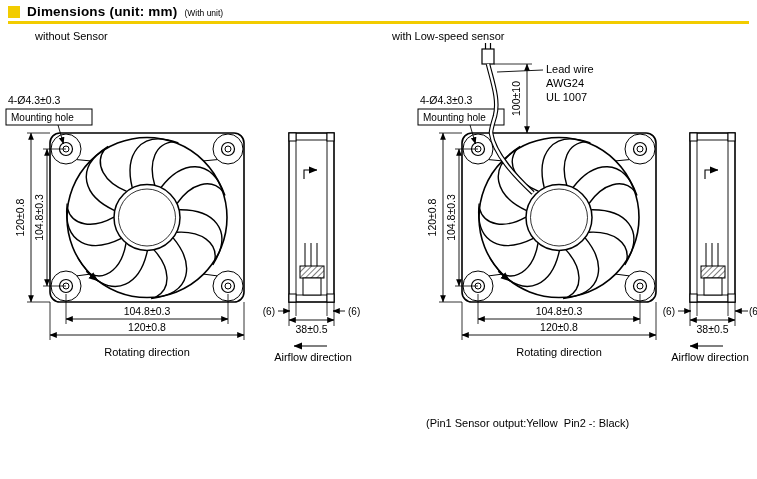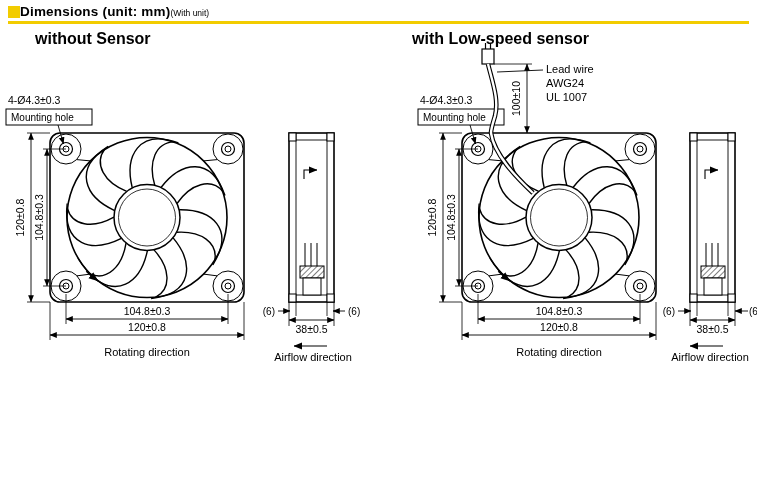--- a/index.html
+++ b/index.html
@@ -4,28 +4,28 @@
 <style>
   html,body{margin:0;padding:0}
   body{width:757px;height:479px;background:#fff;overflow:hidden;
        font-family:"Liberation Sans","DejaVu Sans",sans-serif;color:#000;position:relative}
   .page{position:relative;width:757px;height:479px}
   svg{position:absolute;left:0;top:0}
   svg text{font-family:"Liberation Sans","DejaVu Sans",sans-serif;fill:#000}
   .td{font-size:10.5px}
   .ts{font-size:10px}
   .tl{font-size:11px}
-  .header{position:absolute;left:8px;top:4px;display:flex;align-items:center;gap:0}
+  .header{position:absolute;left:8px;top:4px;display:flex;align-items:center;gap:7px}
   .accent-square{width:12px;height:12px;background:#F2CC00;display:inline-block}
   .title{font-weight:bold;font-size:13.5px;letter-spacing:.2px}
   .subtitle{font-size:8.5px;padding-top:3px}
   .rule{position:absolute;left:8px;top:21px;width:741px;height:2.5px;background:#F2CC00}
-  .heading{position:absolute;top:30px;font-weight:bold;font-size:16px}
+  .heading{position:absolute;top:30px;font-weight:normal;font-size:11px}
   .heading-left{left:35px}
-  .heading-right{left:412px}
+  .heading-right{left:392px}
   .notes{position:absolute;left:398px;top:386px;font-size:11px;line-height:15px;white-space:pre}
   .nindent{margin-left:28px}
 </style>
 </head>
 <body>
 
 <div class="page">
 
 <svg width="757" height="479" viewBox="0 0 757 479">
   <defs>
@@ -234,17 +234,18 @@
   <span class="accent-square"></span>
   <span class="title">Dimensions (unit: mm)</span>
   <span class="subtitle">(With unit)</span>
 </div>
 <div class="rule"></div>
 
 <div class="heading heading-left">without Sensor</div>
 <div class="heading heading-right">with Low-speed sensor</div>
 
 <div class="notes">
+  <div class="nindent">(Pin1 Sensor output:Yellow  Pin2 -: Black)</div>
   
   
 </div>
 
 </div>
 
 </body></html>

